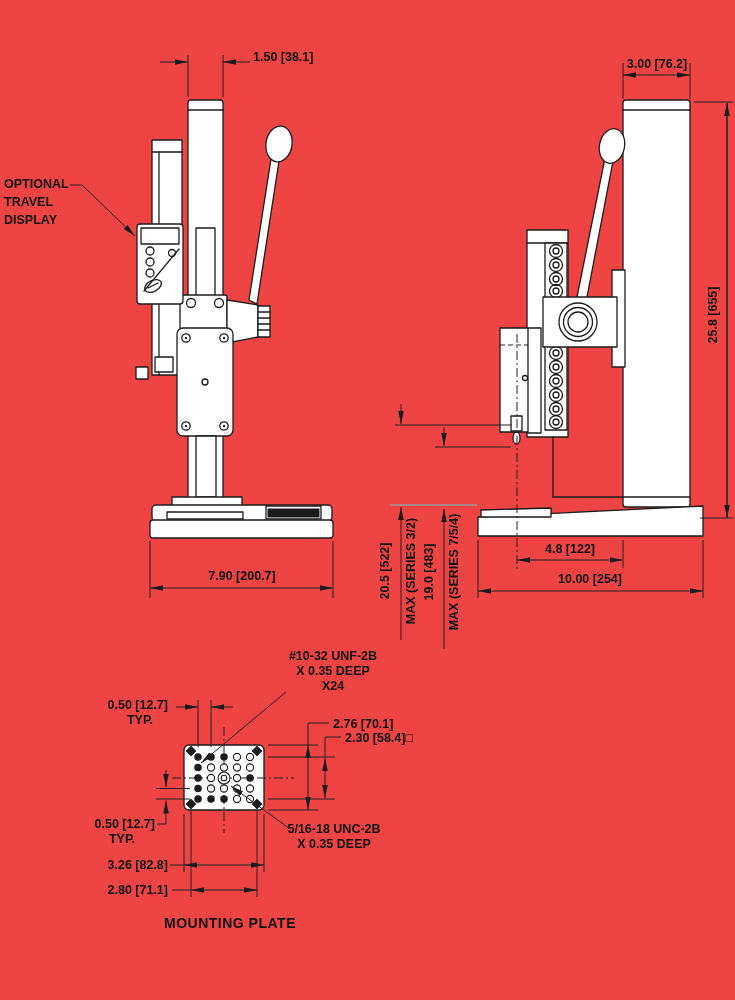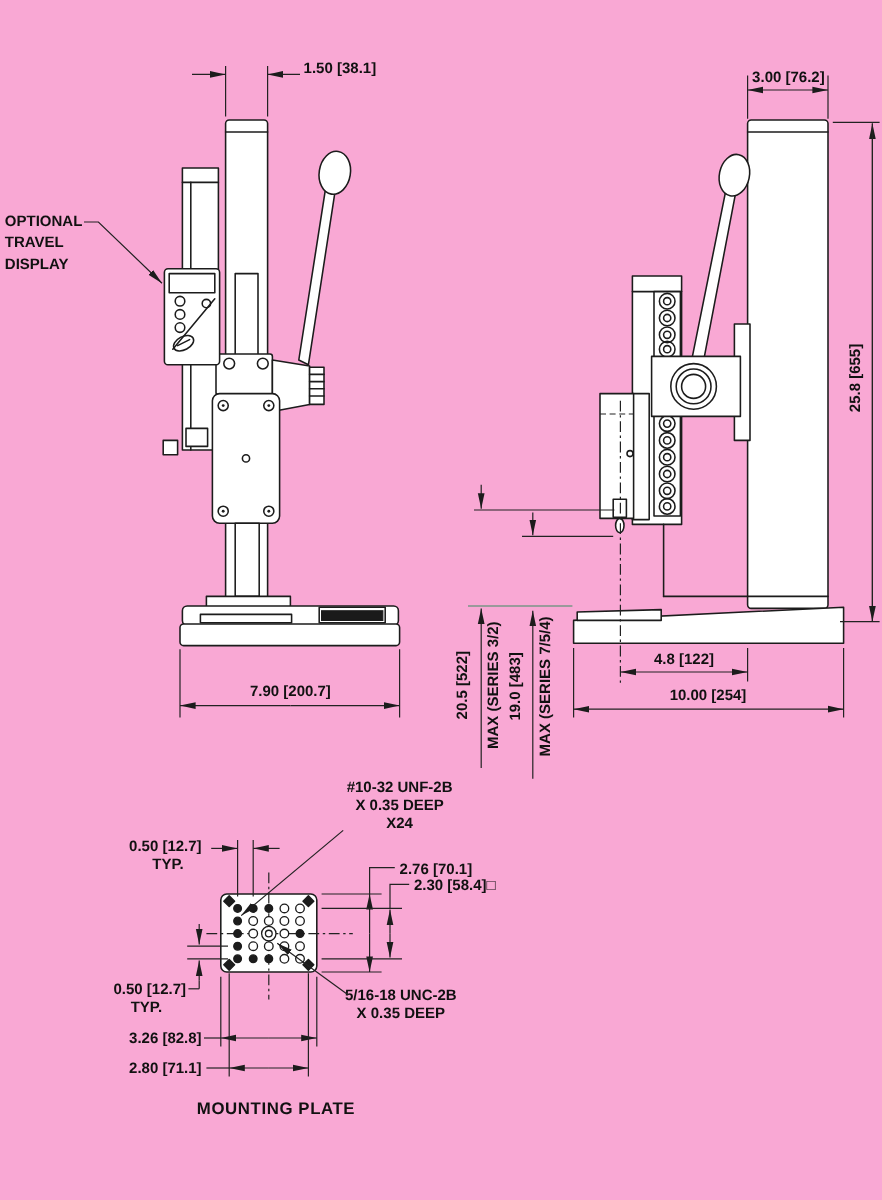--- a/index.html
+++ b/index.html
@@ -1,16 +1,16 @@
 <!DOCTYPE html>
 <html><head>
 <meta charset="utf-8">
 <style>
   html,body{margin:0;padding:0;background:#fff;}
-  .stage{position:relative;width:735px;height:1000px;background:#f9a8d4;overflow:hidden;}
+  .stage{position:relative;width:735px;height:1000px;background:#ef4444;overflow:hidden;}
   svg{position:absolute;left:0;top:0;}
   .s  {stroke:#1c1c1c;stroke-width:1.3;fill:none;stroke-linejoin:round;stroke-linecap:round;}
   .sf {stroke:#1c1c1c;stroke-width:1.3;fill:#ffffff;stroke-linejoin:round;}
   .sfd{stroke:#1c1c1c;stroke-width:1.2;fill:#1c1c1c;stroke-linejoin:round;}
   .d  {stroke:#222222;stroke-width:1;fill:none;}
   .cl {stroke:#222222;stroke-width:1;fill:none;stroke-dasharray:9 3 2 3;}
   .dash{stroke:#222222;stroke-width:1;fill:none;stroke-dasharray:5 3;}
   .gray{stroke:#9a9a9a;stroke-width:1.6;fill:none;}
   .dark{fill:#1a1a1a;stroke:#1c1c1c;stroke-width:1;}
   text{fill:#111111;font-family:"Liberation Sans",sans-serif;font-weight:700;}

